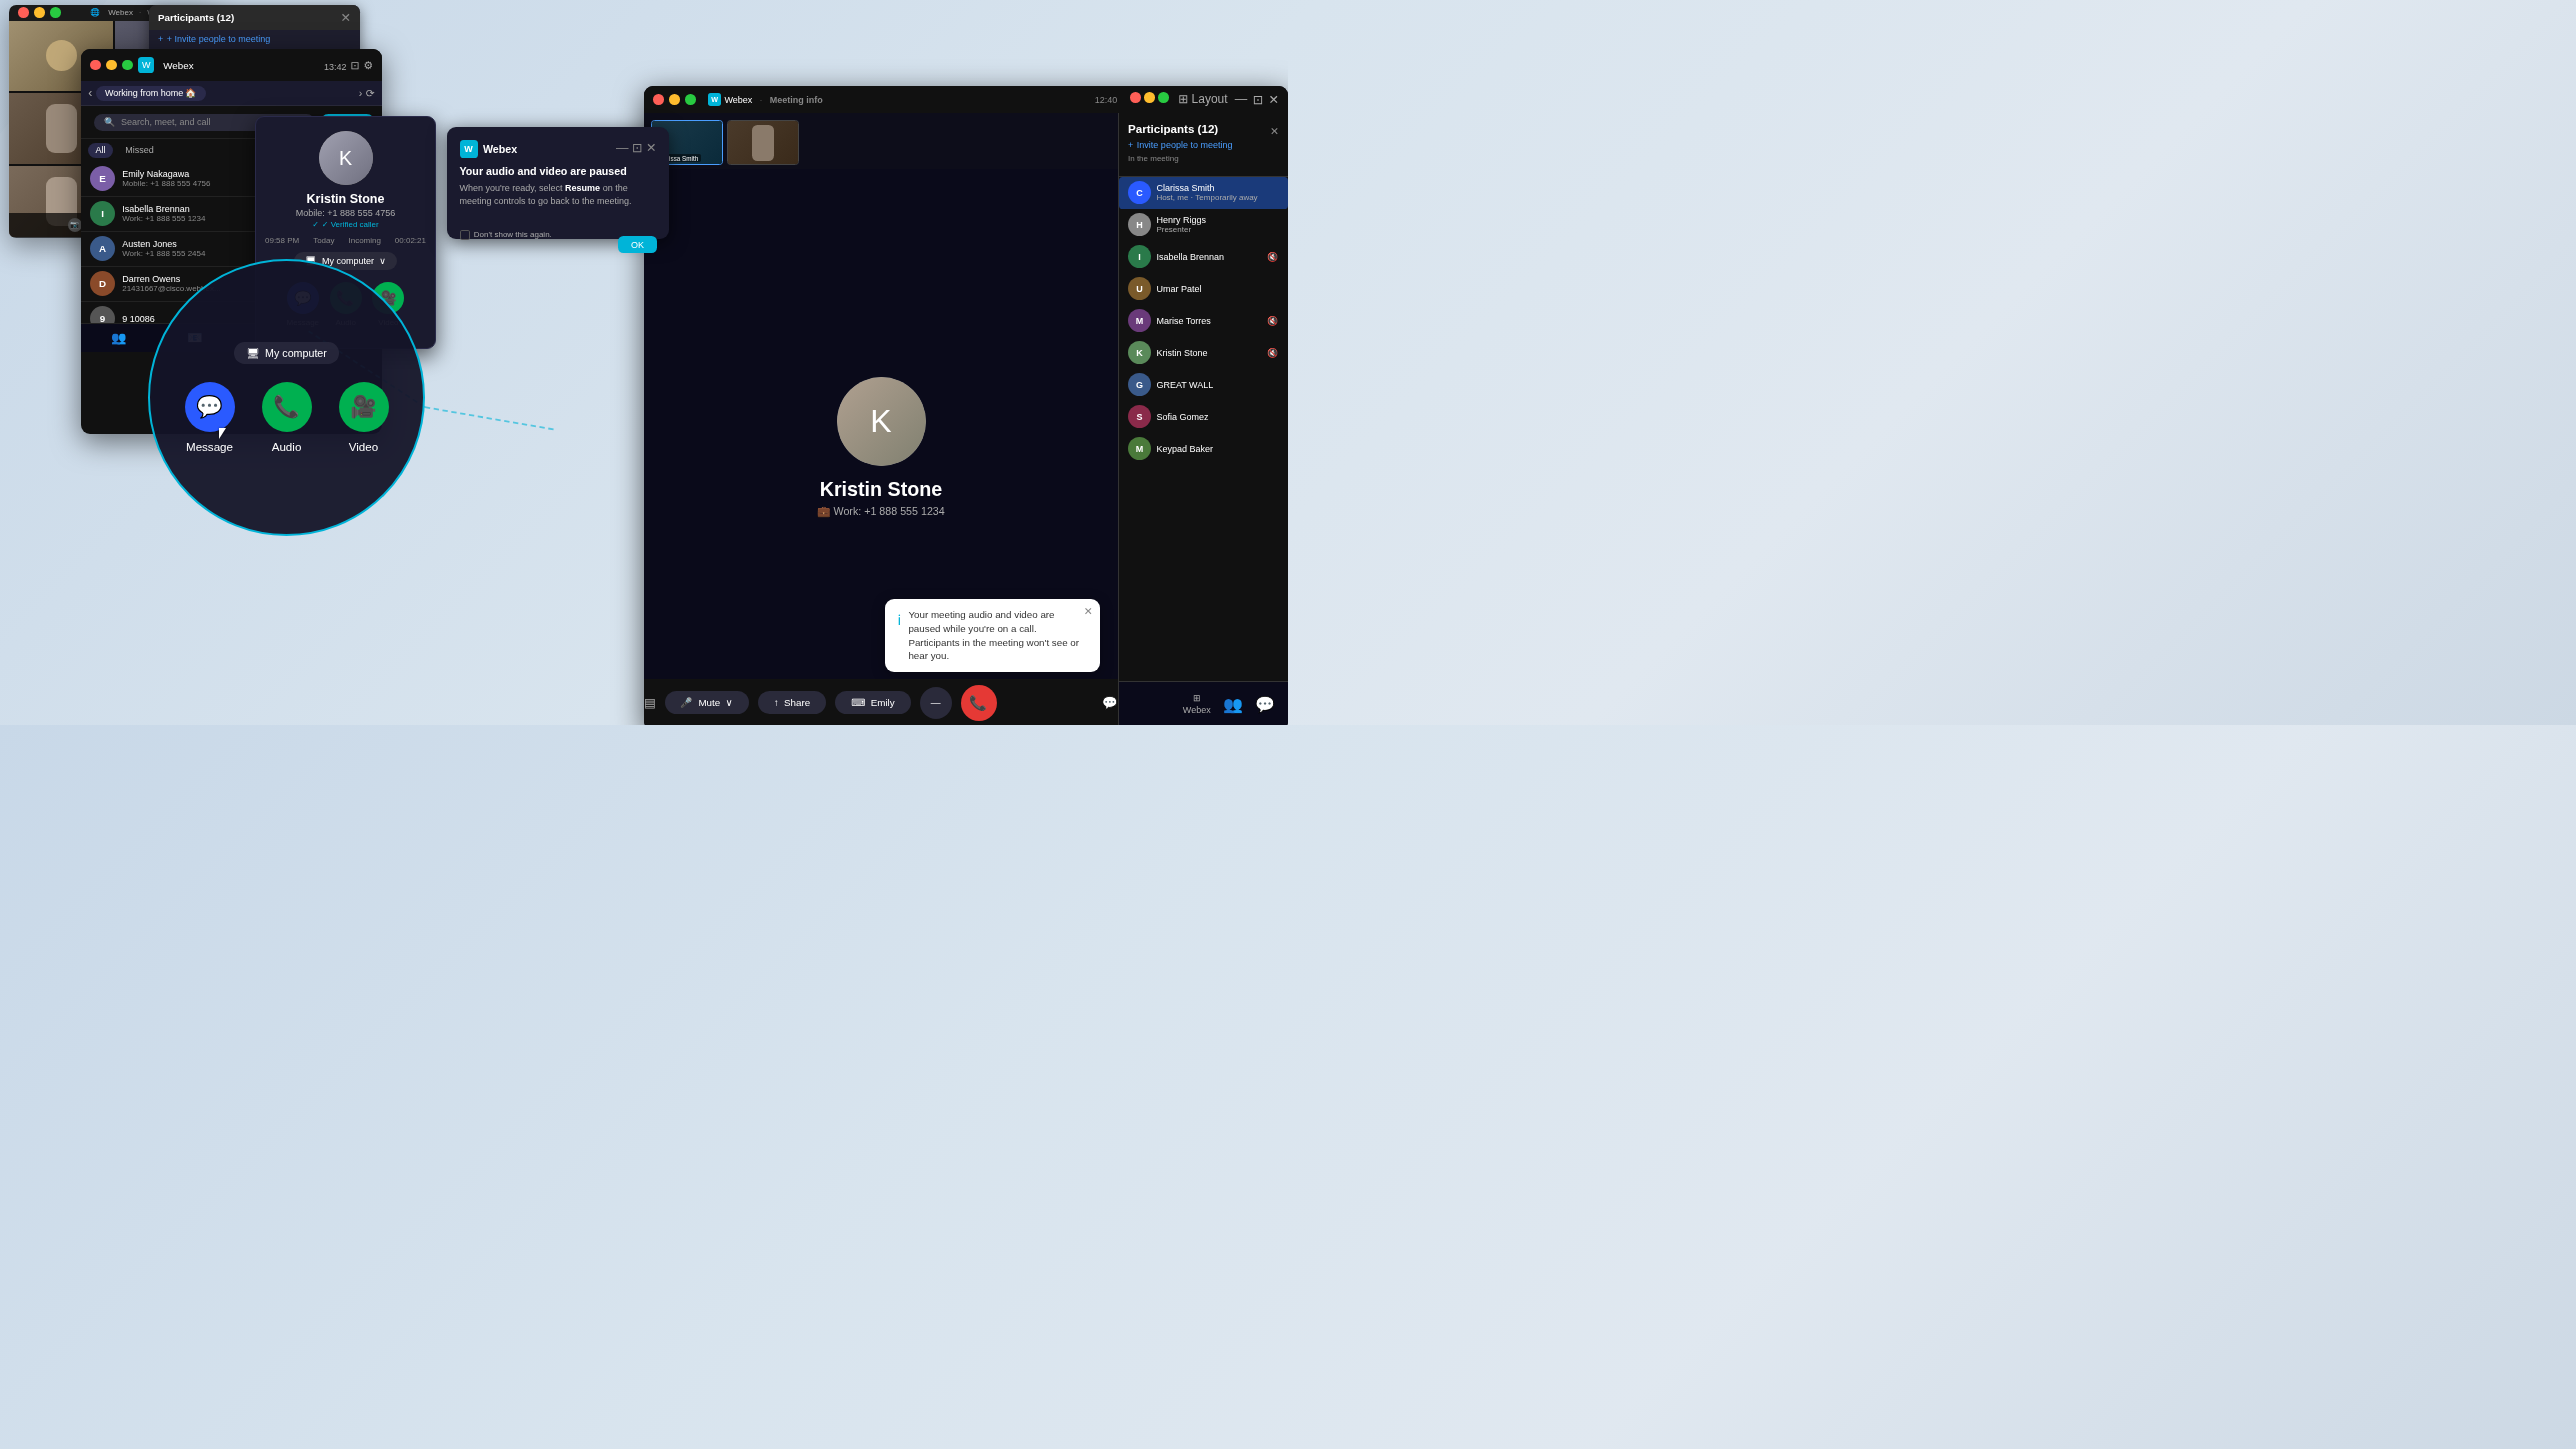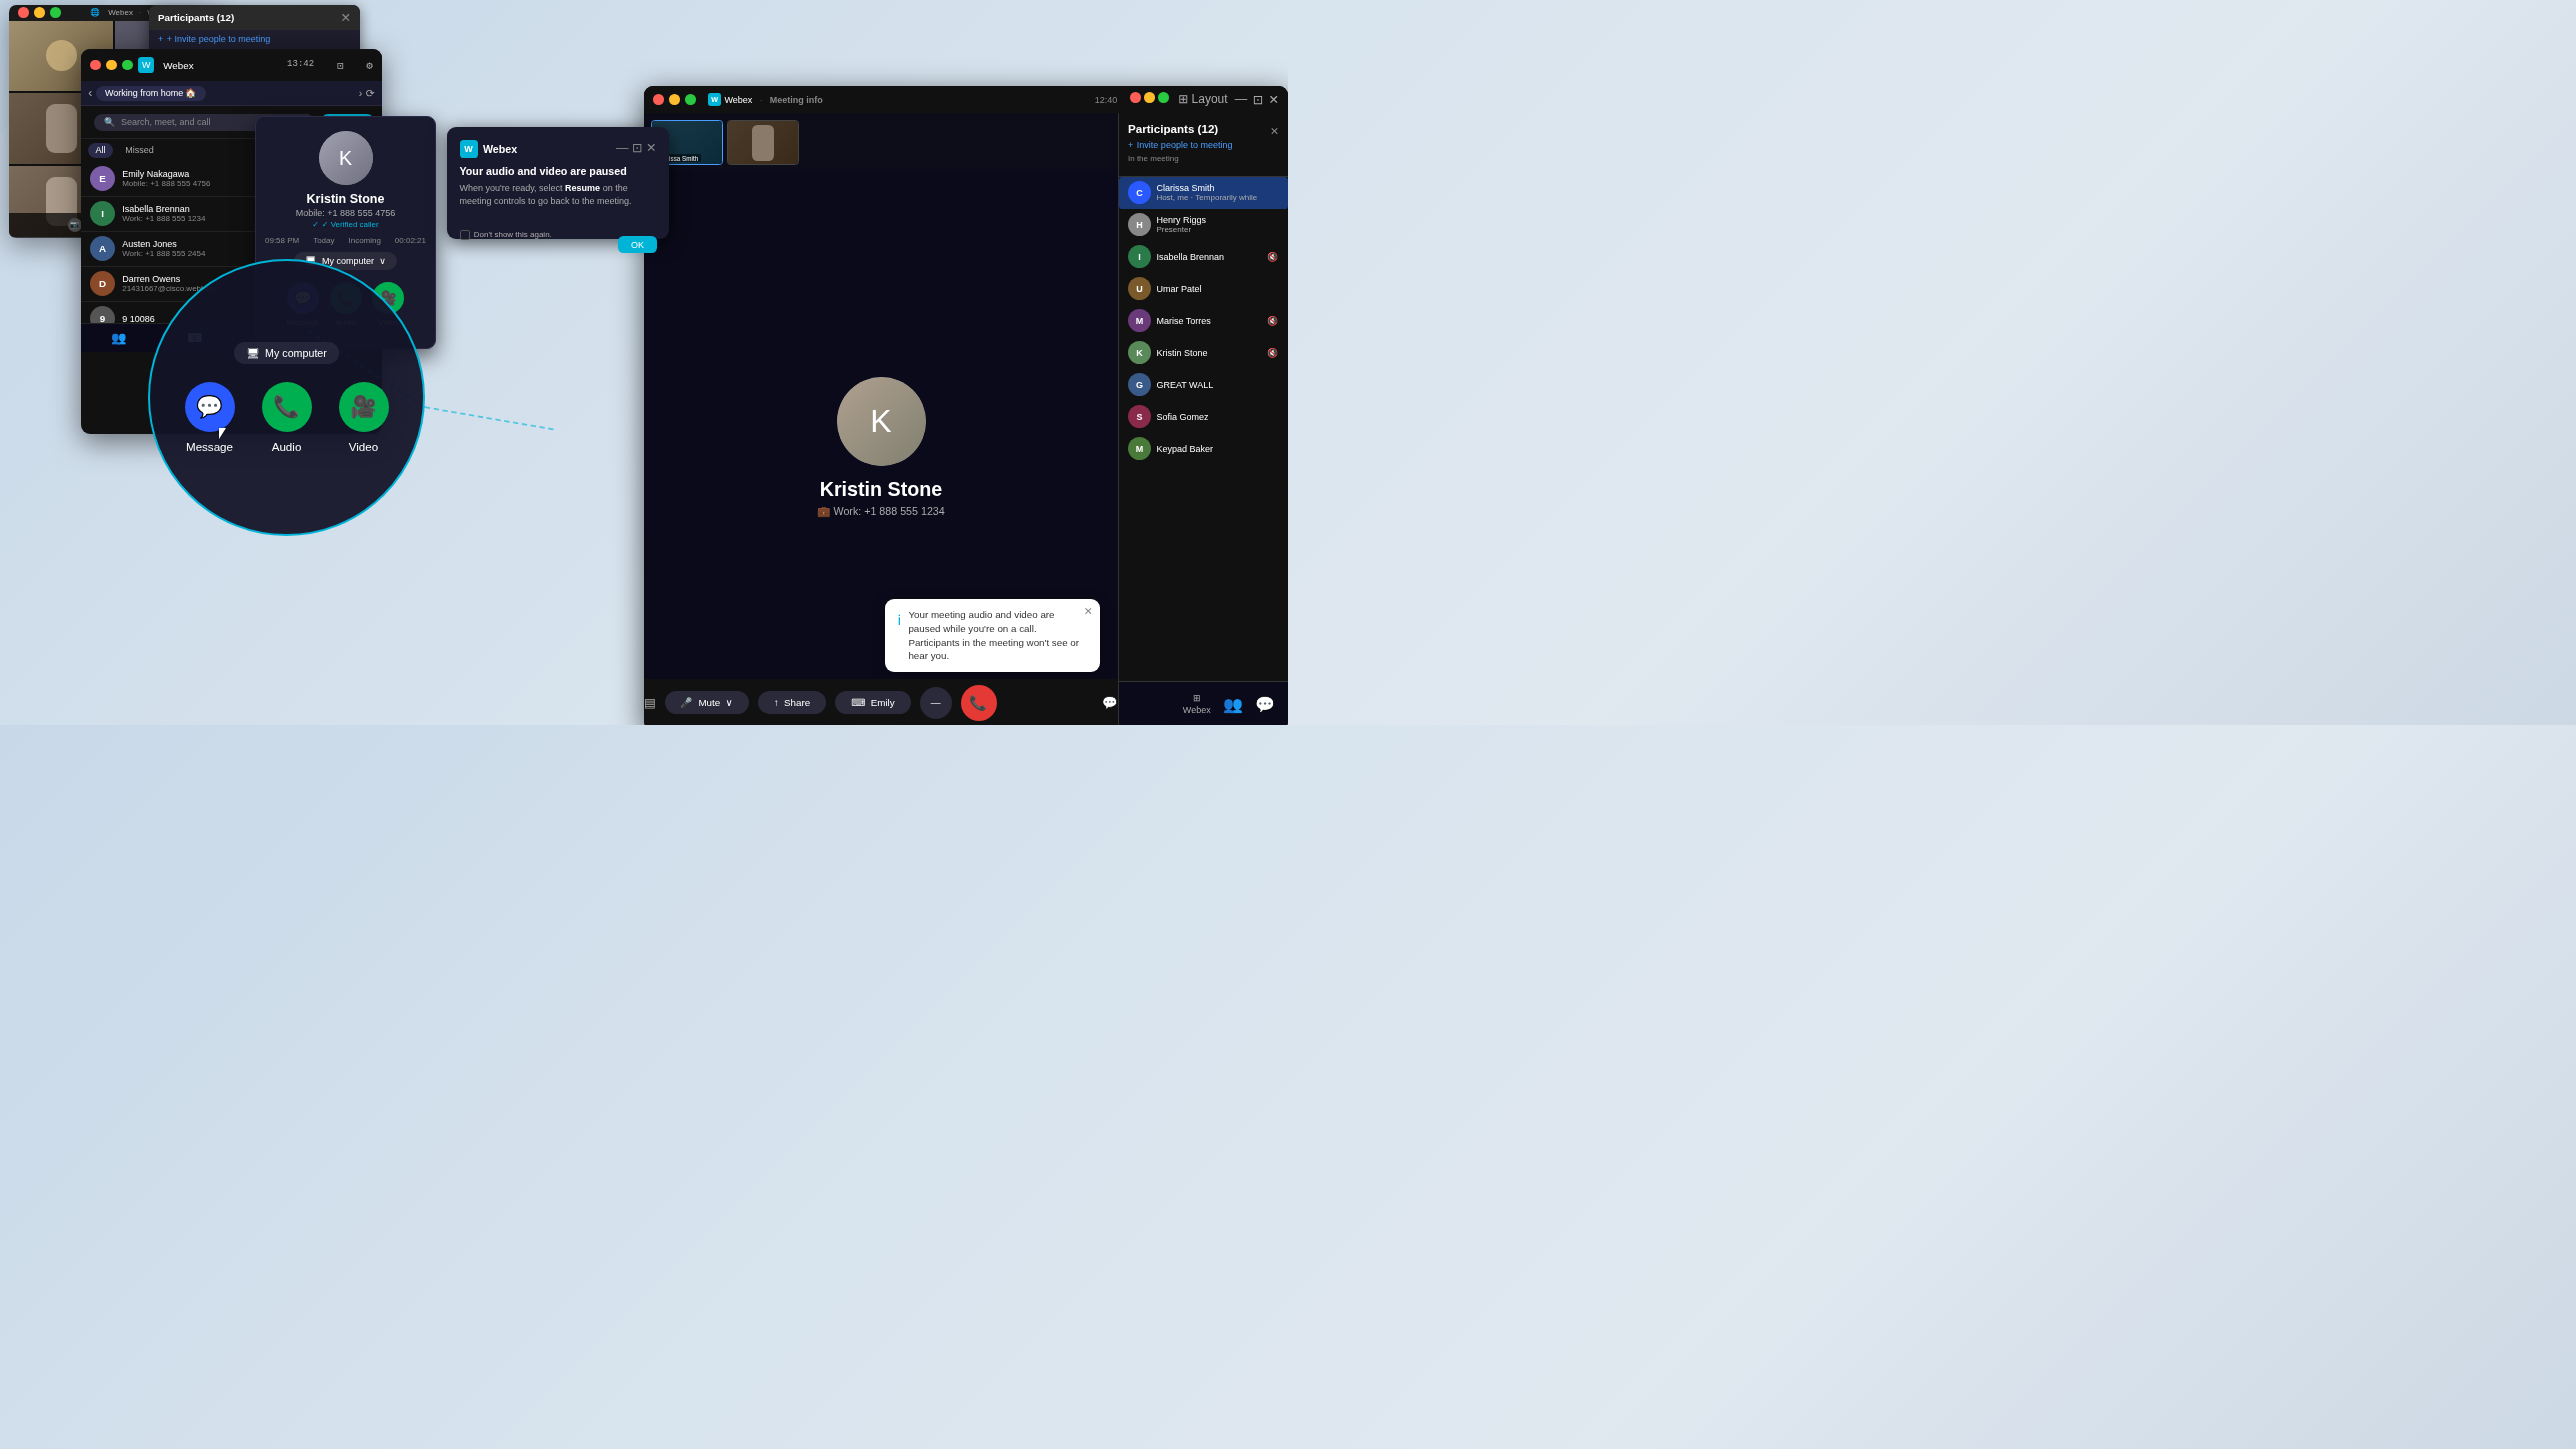--- a/index.html
+++ b/index.html
@@ -613,21 +613,21 @@
 
 <div id="calling-window" style="position:absolute;left:81px;top:49px;width:301px;height:385px;background:#111;border-radius:9px;overflow:hidden;box-shadow:0 7.2px 29px rgba(0,0,0,0.5);">
 
   <div class="calling-titlebar">
     <div class="win-btn win-close"></div>
     <div class="win-btn win-min"></div>
     <div class="win-btn win-max"></div>
     <div class="calling-app-icon">W</div>
     <span class="calling-app-name" style="margin-left:3.6px;">Webex</span>
     <div style="flex:1;"></div>
-    <div style="display:flex;gap:23px;align-items:flex-start;font-family:Liberation Mono, monospace;">
+    <div style="display:flex;gap:4px;align-items:flex-end;">
       <span style="color:#aaa;font-size:9px;">13:42</span>
       <span style="color:#aaa;font-size:10.7px;">⊡</span>
       <span style="color:#aaa;font-size:10.7px;">⚙</span>
     </div>
   </div>
 
   <div style="background:#1a1a2e;padding:4.5px 7.2px;display:flex;align-items:center;gap:3.6px;border-bottom:0.9px solid #2a2a3a;">
     <button style="background:transparent;border:none;color:#aaa;font-size:12.5px;cursor:pointer;">‹</button>
     <div class="wfh-badge">
       <span>Working from home 🏠</span>
@@ -884,21 +884,21 @@
           <span>Invite people to meeting</span>
         </div>
         <div class="ps-in-meeting">In the meeting</div>
       </div>
       <div class="ps-list">
 
         <div class="ps-item ps-highlight">
           <div class="ps-avatar" style="background:#2a5aff;">C</div>
           <div class="ps-info">
             <div class="ps-name">Clarissa Smith</div>
-            <div class="ps-role">Host, me · Temporarily while</div>
+            <div class="ps-role">Host, me · Temporarily away</div>
           </div>
         </div>
 
         <div class="ps-item">
           <div class="ps-avatar" style="background:#888;">H</div>
           <div class="ps-info">
             <div class="ps-name">Henry Riggs</div>
             <div class="ps-role">Presenter</div>
           </div>
         </div>

